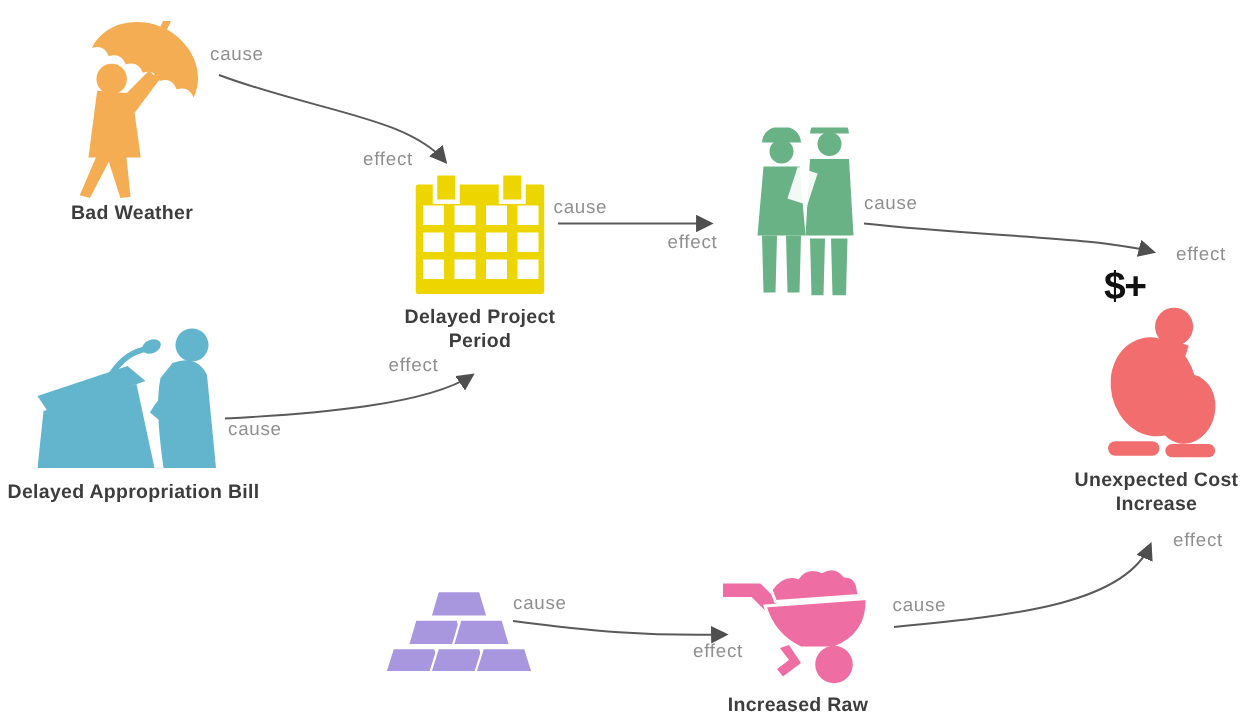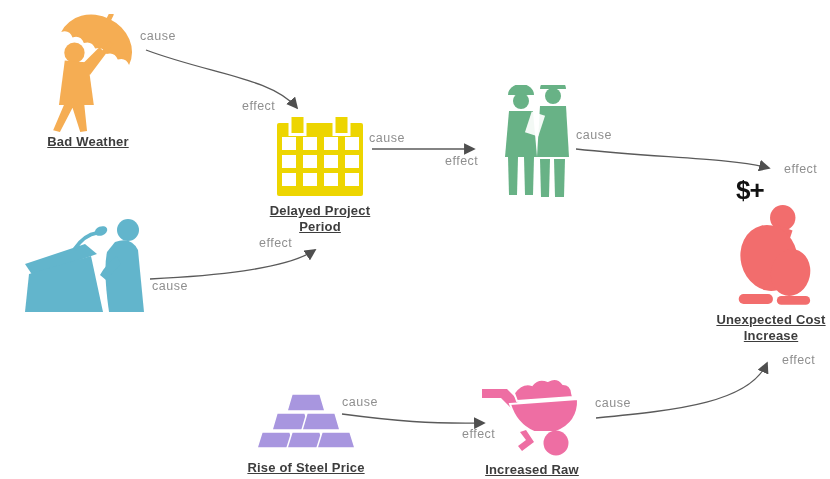--- a/index.html
+++ b/index.html
@@ -4,21 +4,21 @@
 <style>
   html,body{margin:0;padding:0;background:#fff;}
   #canvas{
     position:relative;width:830px;height:479px;background:#ffffff;
     overflow:hidden;font-family:"Liberation Sans",sans-serif;margin-top:12px;
   }
   #arrow-layer{position:absolute;left:0;top:0;width:830px;height:479px;pointer-events:none;}
   .node{position:absolute;display:flex;flex-direction:column;align-items:center;}
   .node-label{
     font-size:13px;font-weight:bold;color:#3d3d3d;text-align:center;
-    line-height:1.25;letter-spacing:.2px;text-decoration:underline;
+    line-height:1.25;letter-spacing:.2px;
   }
   .nowrap{white-space:nowrap;}
   .edge-label{
     position:absolute;font-size:12.5px;color:#8f8f8f;letter-spacing:.5px;
     line-height:1;
   }
   .badge{
     font-size:26px;font-weight:bold;color:#111;line-height:1;
     letter-spacing:-1px;
   }
@@ -136,34 +136,34 @@
       <g fill="#62B5CC">
         <path d="M0,46 L60,26 L72,36 L8,58 Z"></path>
         <path d="M4,56 L66,38 L78,94 L0,94 Z"></path>
         <path d="M48,30 q10,-15 24,-17 l1,3.5 q-13,2 -22,16 z"></path>
         <ellipse cx="76" cy="13" rx="6.5" ry="4.5" transform="rotate(-22 76 13)"></ellipse>
         <circle cx="103" cy="12" r="11"></circle>
         <path d="M90,24 q16,-6 23,8 l6,62 h-35 q-6,-42 -2,-60 z"></path>
         <path d="M92,38 q-11,8 -17,19 l6,5 q8,-10 15,-15 z"></path>
       </g>
     </svg>
+    <div class="node-label nowrap">Delayed Appropriation Bill</div>
   </div>
 
   <div class="node" style="left:226px;top:381px;width:160px">
     <svg class="icon" width="102" height="56" viewBox="0 0 102 56" style="margin-bottom:11px">
       <g fill="#A896DF" stroke="#fff" stroke-width="1.5">
         <path d="M37,1 h28 l5,17 h-38 z"></path>
         <path d="M22,20 h28 l5,17 h-38 z"></path>
         <path d="M52,20 h28 l5,17 h-38 z"></path>
         <path d="M7,39 h28 l5,16 h-38 z"></path>
         <path d="M37,39 h28 l5,16 h-38 z"></path>
         <path d="M67,39 h28 l5,16 h-38 z"></path>
       </g>
     </svg>
-    <div class="node-label nowrap">Rise of Steel Price</div>
   </div>
 
   <div class="node" style="left:462px;top:364px;width:140px">
     <svg class="icon" width="104" height="80" viewBox="0 0 104 80" style="margin-bottom:6px">
       <g fill="#EE6EA3">
         <path d="M2,13 L27,13 L39,25 L31,32 L21,22 L2,22 Z"></path>
         <path d="M30,28 L98,23 Q99,47 76,56 L54,56 Q36,48 30,28 Z" stroke="#fff" stroke-width="2"></path>
         <path d="M34,17 q8,-11 18,-8 q6,-8 16,-4 q9,-5 15,3 q8,0 9,9 l1,4 -56,4 z" stroke="#fff" stroke-width="2"></path>
         <circle cx="76" cy="67" r="12.5"></circle>
         <path d="M46,54 l8,12 -12,9 -4,-5 8,-6 -6,-8 z"></path>

